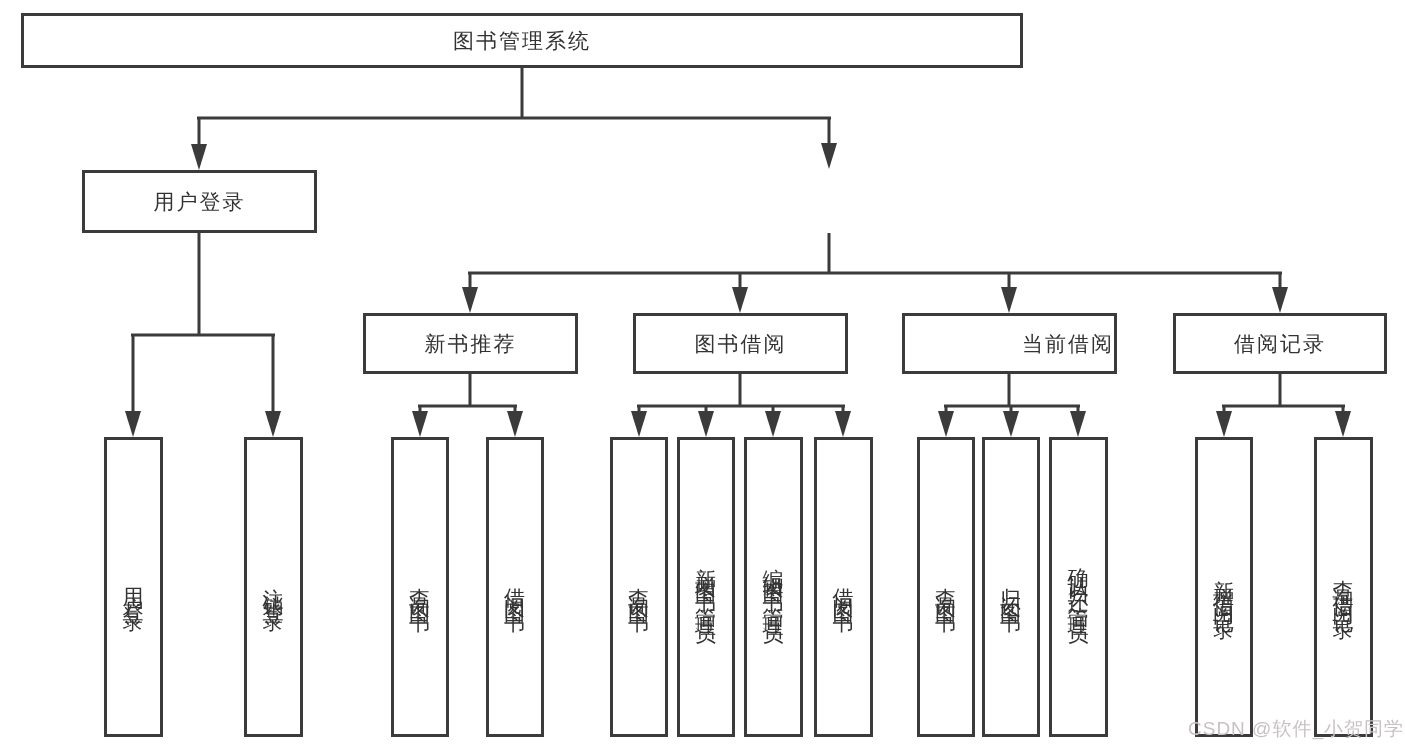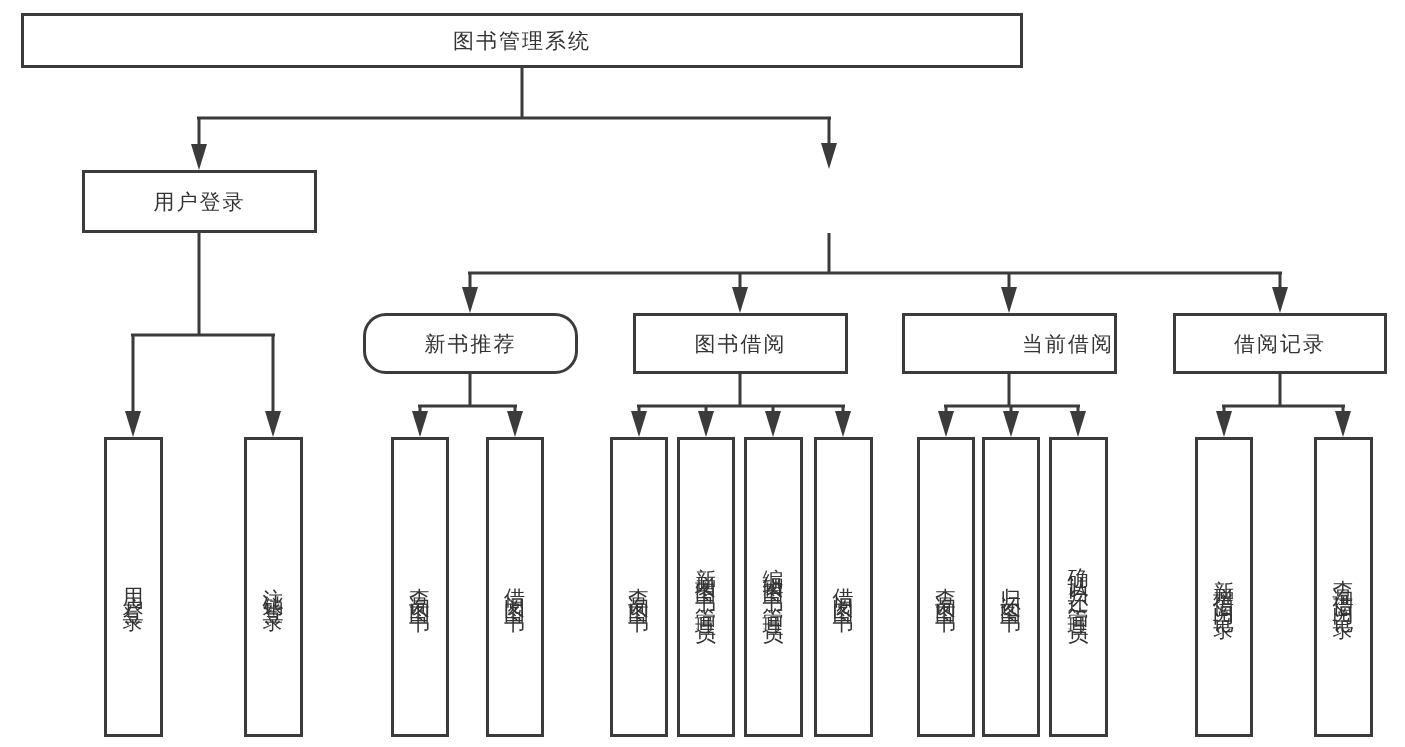--- a/index.html
+++ b/index.html
@@ -54,21 +54,21 @@
   </svg>
 
   <div class="box" style="left:21px;top:13px;width:1002px;height:55px;">
     <span class="hlabel">图书管理系统</span>
   </div>
 
   <div class="box" style="left:82px;top:170px;width:235px;height:63px;">
     <span class="hlabel">用户登录</span>
   </div>
 
-  <div class="box" style="left:363px;top:313px;width:215px;height:61px;border-radius:23px;">
+  <div class="box" style="left:363px;top:313px;width:215px;height:61px;">
     <span class="hlabel">新书推荐</span>
   </div>
   <div class="box" style="left:633px;top:313px;width:215px;height:61px;">
     <span class="hlabel">图书借阅</span>
   </div>
   <div class="box" style="left:902px;top:313px;width:215px;height:61px;justify-content:flex-end;">
     <span class="hlabel">当前借阅</span>
   </div>
   <div class="box" style="left:1173px;top:313px;width:214px;height:61px;">
     <span class="hlabel">借阅记录</span>
@@ -111,14 +111,15 @@
     <span class="vtext">确认归还（管理员）</span>
   </div>
 
   <div class="box leaf" style="left:1195px;top:437px;width:58px;height:300px;">
     <span class="vtext">新增借阅记录</span>
   </div>
   <div class="box leaf" style="left:1314px;top:437px;width:59px;height:300px;">
     <span class="vtext">查询借阅记录</span>
   </div>
 
+  <div class="watermark" style="left:1188px;top:716px;">CSDN @软件_小贺同学</div>
 
 </div>
 
 </body></html>

